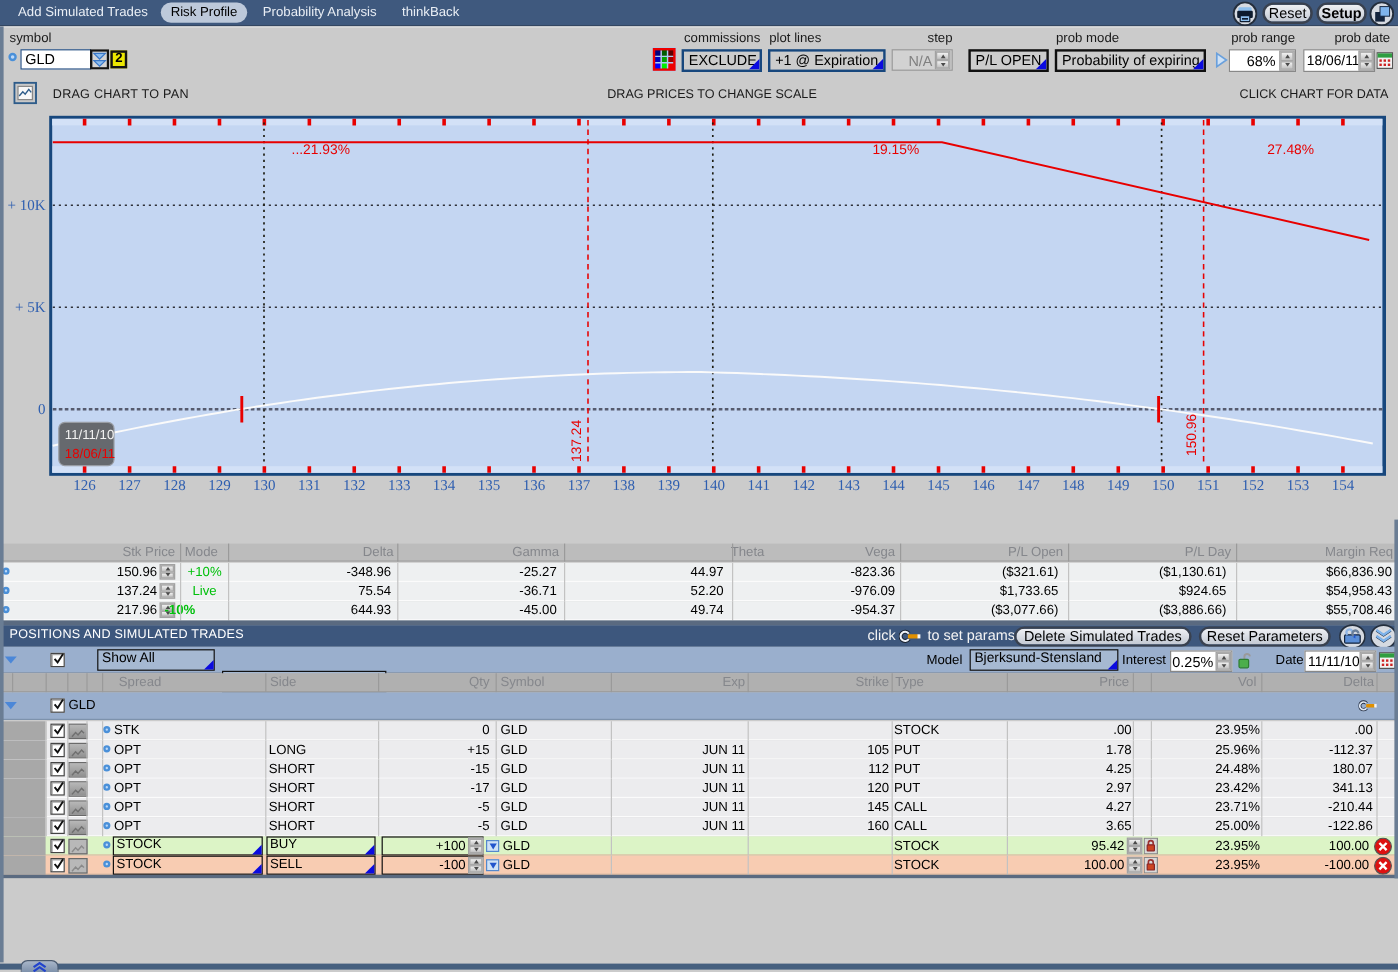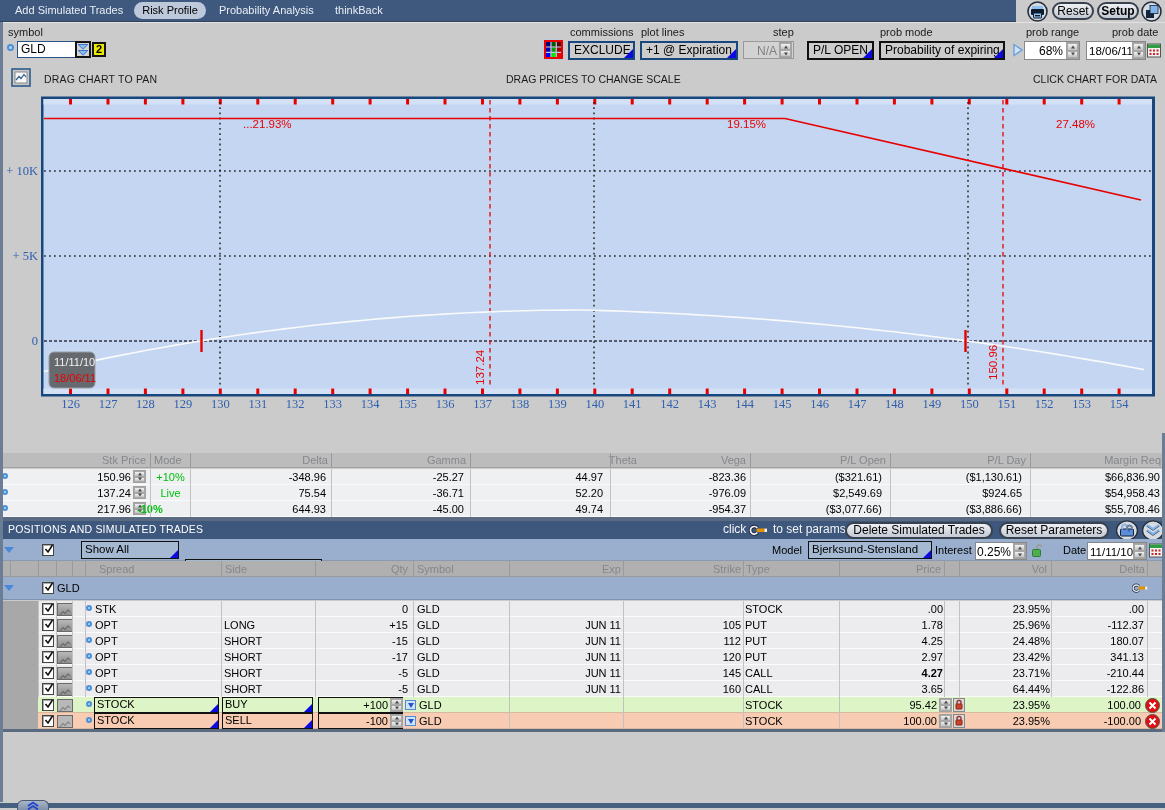--- a/index.html
+++ b/index.html
@@ -25,21 +25,21 @@
 .sup:after,.sdn:after{content:"";position:absolute;left:50%;top:50%;transform:translate(-50%,-50%);
  width:0;height:0;border-left:2.5px solid transparent;border-right:2.5px solid transparent;}
 .sup:after{border-bottom:3.5px solid #4a4a4a;}
 .sdn:after{border-top:3.5px solid #4a4a4a;}
 .gbtn{position:absolute;width:16px;height:13px;background:linear-gradient(#b8b8b8,#909090);
  border:1px solid #6a6a6a;}
 .hdrtxt{position:absolute;font-size:11px;color:#85878c;}
 .rowtxt{position:absolute;font-size:11px;color:#000;white-space:nowrap;}
 .gtxt{position:absolute;font-size:11px;color:#00c00c;}
 </style></head><body>
-<div class="abs" style="left:0;top:0;width:1016px;height:22px;background:#3f597e;border-bottom:1px solid #31435a;">
+<div class="abs" style="left:0;top:0;width:1165px;height:22px;background:#3f597e;border-bottom:1px solid #31435a;">
     <div class="abs" style="left:15px;top:0;height:22px;line-height:21px;font-size:11px;color:#e9eef5;">Add Simulated Trades</div>
     <div class="abs" style="left:134px;top:2px;width:72px;height:17px;border-radius:9px;background:#bdc9da;color:#000;font-size:11px;text-align:center;line-height:17px;">Risk Profile</div>
     <div class="abs" style="left:219px;top:0;height:22px;line-height:21px;font-size:11px;color:#e9eef5;">Probability Analysis</div>
     <div class="abs" style="left:335px;top:0;height:22px;line-height:21px;font-size:11px;color:#e9eef5;">thinkBack</div>
     <svg class="abs" style="left:1027px;top:1px;" width="21" height="21">
 <circle cx="10.5" cy="10.5" r="9.5" fill="#d6dae1" stroke="#242e3c" stroke-width="1.6"></circle>
 <rect x="5" y="5" width="11" height="4" rx="1" fill="#8fc0ee"></rect>
 <rect x="4" y="8" width="13" height="6" rx="1" fill="#0d1b2e"></rect>
 <rect x="6.5" y="12" width="8" height="5" rx="0.5" fill="#8fc0ee" stroke="#0d1b2e"></rect>
 <rect x="8" y="14" width="5" height="1.4" fill="#0d1b2e"></rect>
@@ -239,21 +239,21 @@
       <div class="rowtxt" style="right:1032px;top:2px;">137.24</div>
       <div class="spin" style="left:133px;top:1px;height:13px;width:13px;">
         <div class="sup"></div>
         <div class="sdn"></div>
       </div>
       <div class="gtxt" style="left:152px;width:37px;text-align:center;top:2px;">Live</div>
       <div class="rowtxt" style="right:837px;top:2px;">75.54</div>
       <div class="rowtxt" style="right:699px;top:2px;">-36.71</div>
       <div class="rowtxt" style="right:560px;top:2px;">52.20</div>
       <div class="rowtxt" style="right:417px;top:2px;">-976.09</div>
-      <div class="rowtxt" style="right:281px;top:2px;">$2,549.69</div>
+      <div class="rowtxt" style="right:281px;top:2px;">$1,733.65</div>
       <div class="rowtxt" style="right:141px;top:2px;">$924.65</div>
       <div class="rowtxt" style="right:3px;top:2px;">$54,958.43</div>
       <div class="abs" style="left:150px;top:0;width:1px;height:16px;background:#c2c2c2;"></div>
       <div class="abs" style="left:190px;top:0;width:1px;height:16px;background:#c2c2c2;"></div>
       <div class="abs" style="left:331px;top:0;width:1px;height:16px;background:#c2c2c2;"></div>
       <div class="abs" style="left:470px;top:0;width:1px;height:16px;background:#c2c2c2;"></div>
       <div class="abs" style="left:610px;top:0;width:1px;height:16px;background:#c2c2c2;"></div>
       <div class="abs" style="left:750px;top:0;width:1px;height:16px;background:#c2c2c2;"></div>
       <div class="abs" style="left:890px;top:0;width:1px;height:16px;background:#c2c2c2;"></div>
       <div class="abs" style="left:1030px;top:0;width:1px;height:16px;background:#c2c2c2;"></div>
@@ -552,21 +552,21 @@
           <path d="M2 8 L5 4.5 L7 6.5 L10 3 L12 5" stroke="#707070" stroke-width="1.2" fill="none"></path>
         </svg></div>
       <div class="dot" style="left:86px;top:4px;width:6px;height:6px;"></div>
       <div class="rowtxt" style="left:95px;top:2px;">OPT</div>
       <div class="rowtxt" style="left:224px;top:2px;">SHORT</div>
       <div class="rowtxt" style="right:755px;top:2px;">-5</div>
       <div class="rowtxt" style="left:417px;top:2px;">GLD</div>
       <div class="rowtxt" style="right:542px;top:2px;">JUN 11</div>
       <div class="rowtxt" style="right:422px;top:2px;">145</div>
       <div class="rowtxt" style="left:745px;top:2px;">CALL</div>
-      <div class="rowtxt" style="right:220px;top:2px;font-weight:bold;">4.27</div>
+      <div class="rowtxt" style="right:220px;top:2px;">4.27</div>
       <div class="rowtxt" style="right:113px;top:2px;">23.71%</div>
       <div class="rowtxt" style="right:19px;top:2px;">-210.44</div>
       <div class="abs" style="left:38px;top:0;width:1px;height:16px;background:#c2c2c2;"></div>
       <div class="abs" style="left:56px;top:0;width:1px;height:16px;background:#c2c2c2;"></div>
       <div class="abs" style="left:72px;top:0;width:1px;height:16px;background:#c2c2c2;"></div>
       <div class="abs" style="left:85px;top:0;width:1px;height:16px;background:#c2c2c2;"></div>
       <div class="abs" style="left:221px;top:0;width:1px;height:16px;background:#c2c2c2;"></div>
       <div class="abs" style="left:315px;top:0;width:1px;height:16px;background:#c2c2c2;"></div>
       <div class="abs" style="left:413px;top:0;width:1px;height:16px;background:#c2c2c2;"></div>
       <div class="abs" style="left:509px;top:0;width:1px;height:16px;background:#c2c2c2;"></div>
@@ -589,21 +589,21 @@
         </svg></div>
       <div class="dot" style="left:86px;top:4px;width:6px;height:6px;"></div>
       <div class="rowtxt" style="left:95px;top:2px;">OPT</div>
       <div class="rowtxt" style="left:224px;top:2px;">SHORT</div>
       <div class="rowtxt" style="right:755px;top:2px;">-5</div>
       <div class="rowtxt" style="left:417px;top:2px;">GLD</div>
       <div class="rowtxt" style="right:542px;top:2px;">JUN 11</div>
       <div class="rowtxt" style="right:422px;top:2px;">160</div>
       <div class="rowtxt" style="left:745px;top:2px;">CALL</div>
       <div class="rowtxt" style="right:220px;top:2px;">3.65</div>
-      <div class="rowtxt" style="right:113px;top:2px;">64.44%</div>
+      <div class="rowtxt" style="right:113px;top:2px;">25.00%</div>
       <div class="rowtxt" style="right:19px;top:2px;">-122.86</div>
       <div class="abs" style="left:38px;top:0;width:1px;height:16px;background:#c2c2c2;"></div>
       <div class="abs" style="left:56px;top:0;width:1px;height:16px;background:#c2c2c2;"></div>
       <div class="abs" style="left:72px;top:0;width:1px;height:16px;background:#c2c2c2;"></div>
       <div class="abs" style="left:85px;top:0;width:1px;height:16px;background:#c2c2c2;"></div>
       <div class="abs" style="left:221px;top:0;width:1px;height:16px;background:#c2c2c2;"></div>
       <div class="abs" style="left:315px;top:0;width:1px;height:16px;background:#c2c2c2;"></div>
       <div class="abs" style="left:413px;top:0;width:1px;height:16px;background:#c2c2c2;"></div>
       <div class="abs" style="left:509px;top:0;width:1px;height:16px;background:#c2c2c2;"></div>
       <div class="abs" style="left:623px;top:0;width:1px;height:16px;background:#c2c2c2;"></div>

